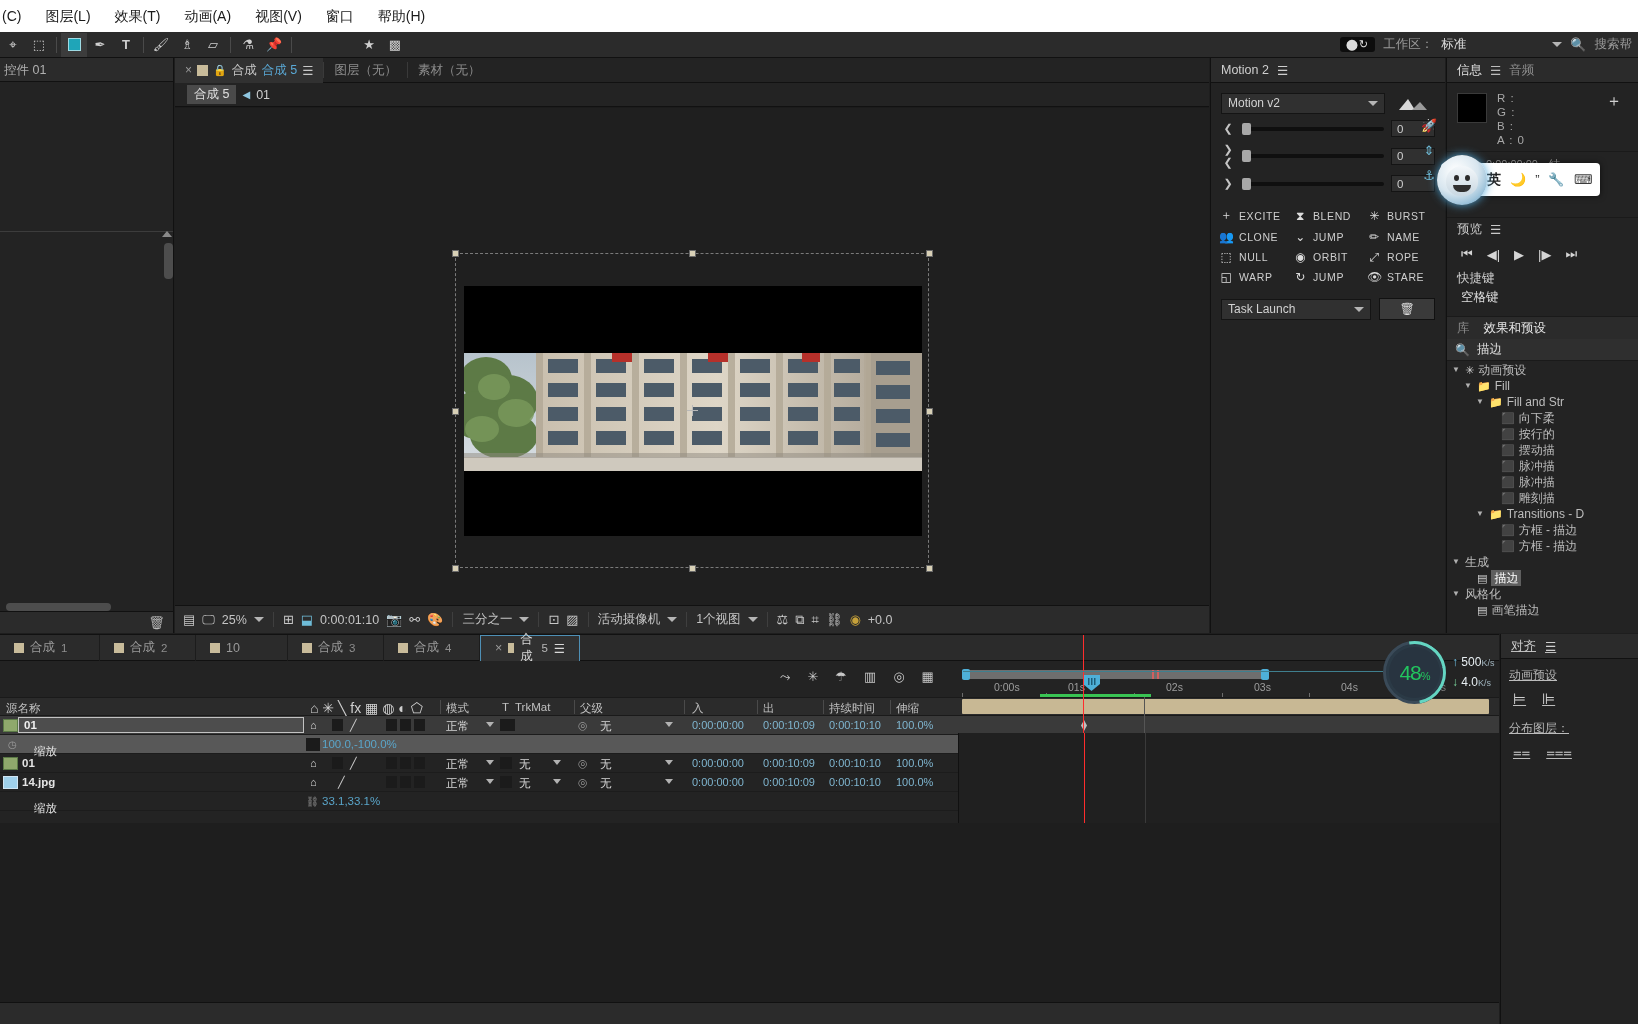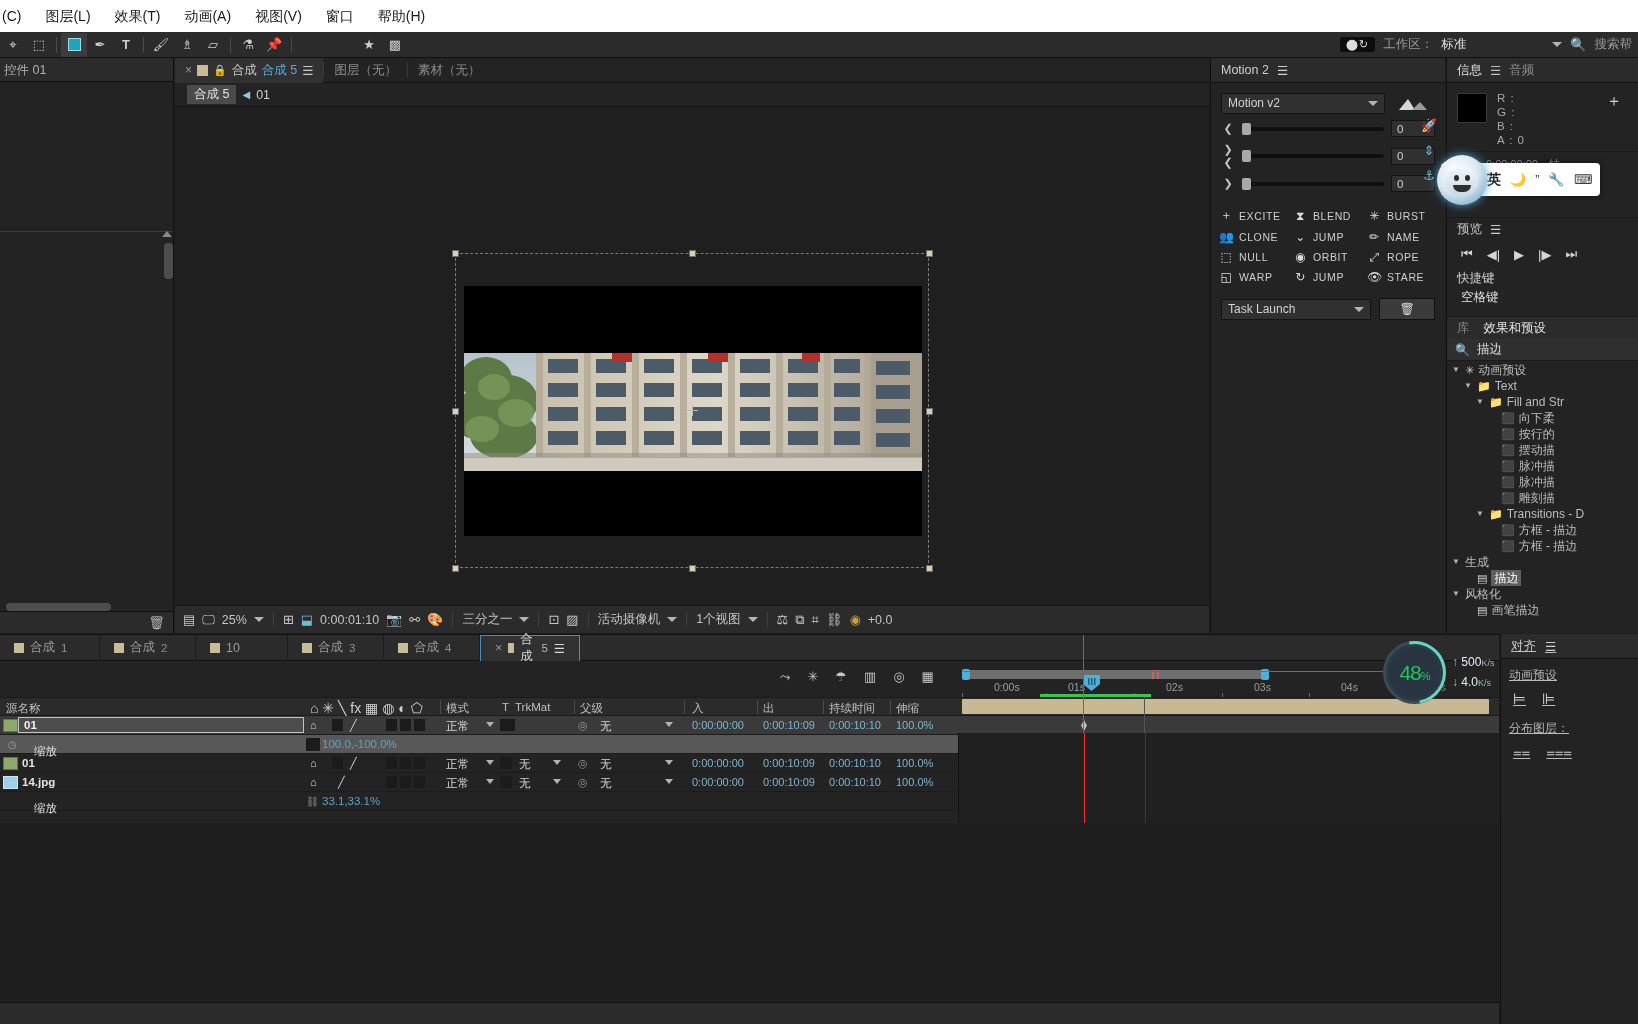--- a/index.html
+++ b/index.html
@@ -581,21 +581,21 @@
     </div>
     <div class="eflist" id="eflist">
         <div class="efrow" style="padding-left: 4px;">
           <span class="tri">▼</span>
           <span class="pre">✳</span>
           <span class="lbl">动画预设</span>
         </div>
         <div class="efrow" style="padding-left: 16px;">
           <span class="tri">▼</span>
           <span class="fld">📁</span>
-          <span class="lbl">Text</span>
+          <span class="lbl">Fill</span>
         </div>
         <div class="efrow" style="padding-left: 28px;">
           <span class="tri">▼</span>
           <span class="fld">📁</span>
           <span class="lbl">Fill and Str</span>
         </div>
         <div class="efrow" style="padding-left: 40px;">
           <span class="tri"></span>
           <span class="pre">⬛</span>
           <span class="lbl">向下柔</span>

